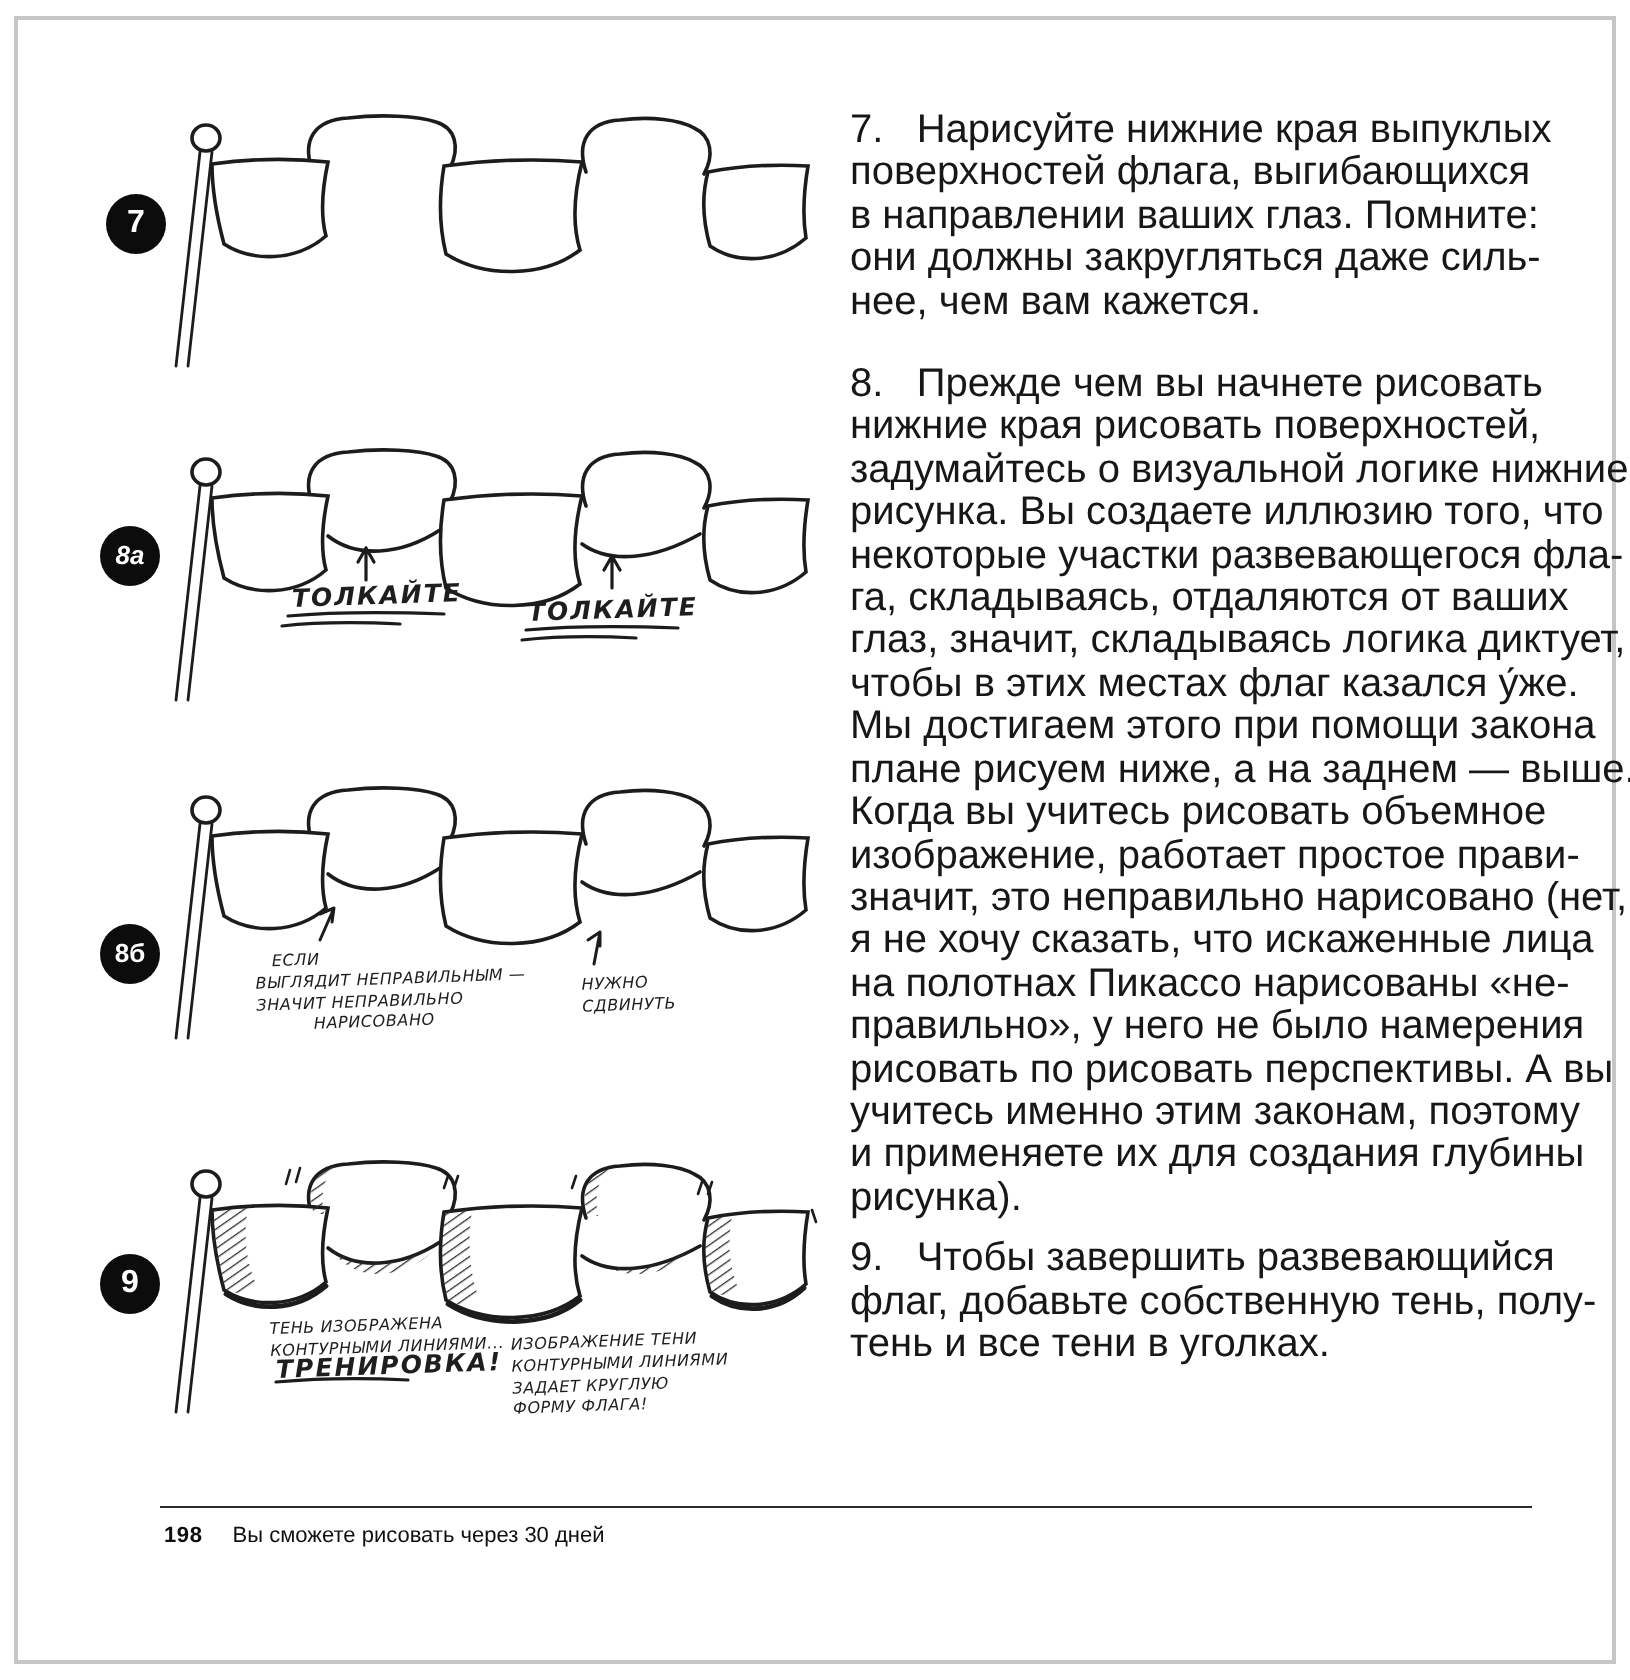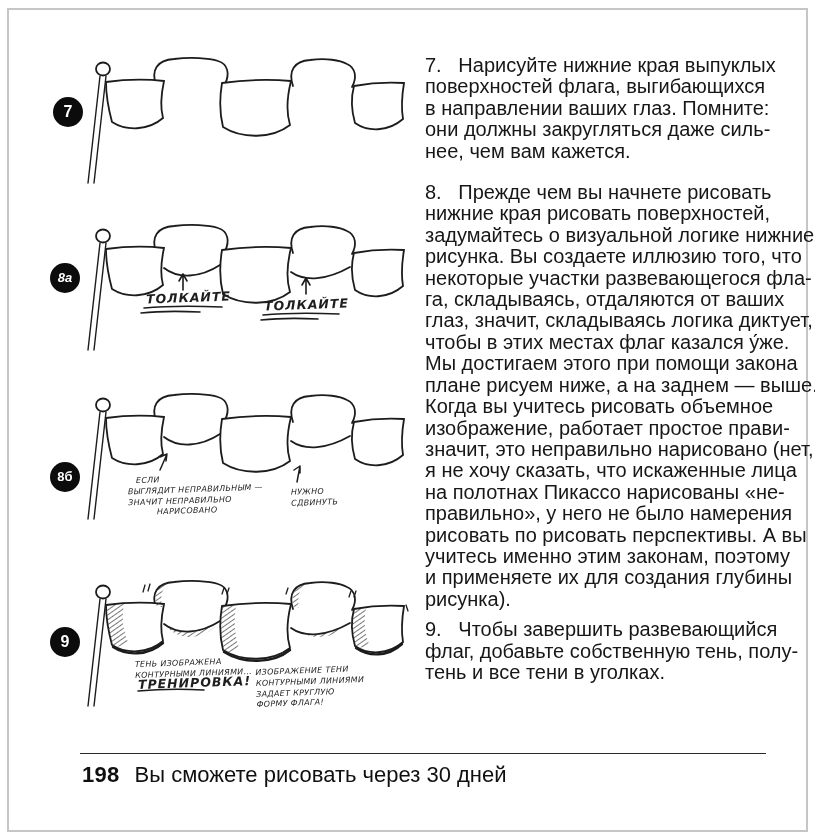--- a/index.html
+++ b/index.html
@@ -35,21 +35,21 @@
   .text-col{
     position:absolute;left:425px;top:55px;width:388px;
     color:#171717;font-size:20px;line-height:21.4px;
   }
   .para{margin:0 0 20px 0;}
   .para.tight{margin-bottom:9px;}
   .tline{white-space:nowrap;}
 
   
   .footer-rule{position:absolute;left:80px;top:753px;width:686px;border-top:1.8px solid #2a2a2a;}
-  .footer{position:absolute;left:82px;top:762px;font-size:22px;color:#101010;display:flex;align-items:baseline;}
+  .footer{position:absolute;left:82px;top:762px;font-size:11px;color:#101010;display:flex;align-items:baseline;}
   .page-num{font-weight:bold;margin-right:15px;letter-spacing:0.3px;}
 </style>
 </head>
 <body>
 
 <div class="page">
 
   <svg width="0" height="0" style="position:absolute" aria-hidden="true">
     <defs>
       <pattern id="hatch" patternUnits="userSpaceOnUse" width="4" height="4" patternTransform="rotate(55)">

